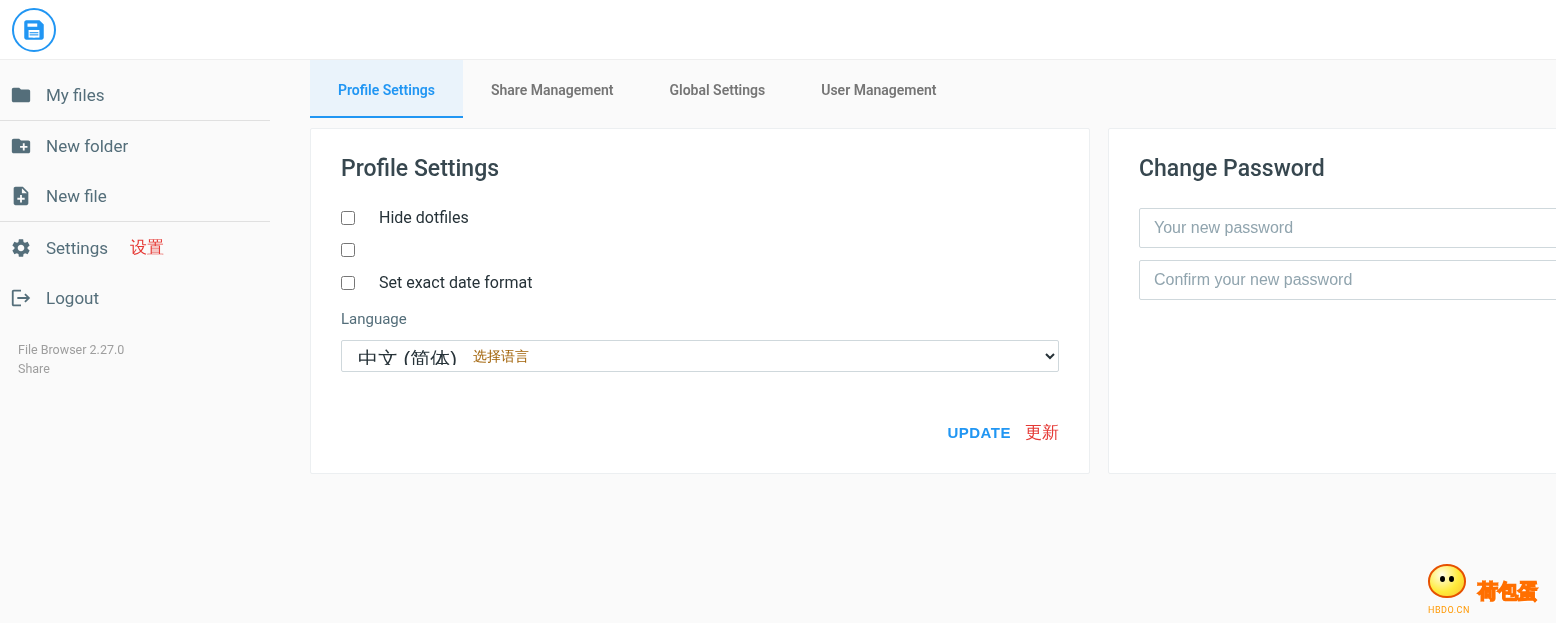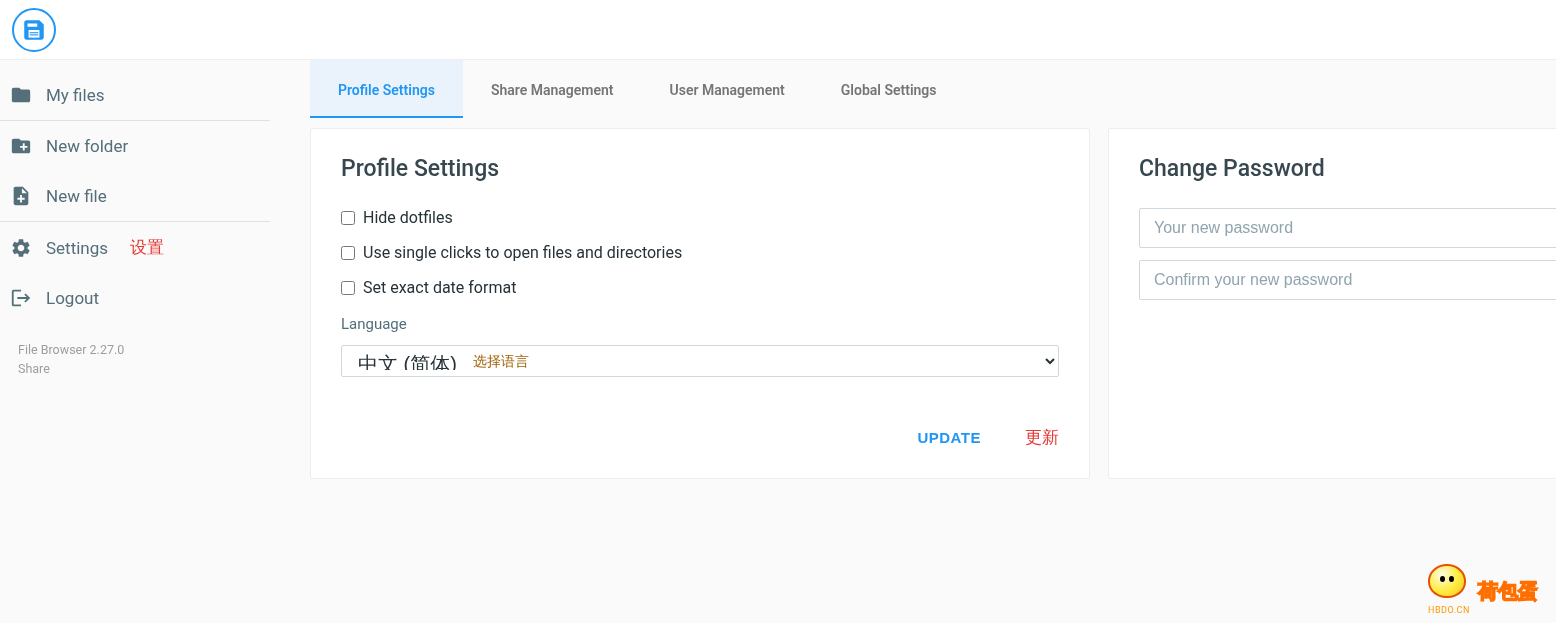--- a/index.html
+++ b/index.html
@@ -29,30 +29,30 @@
 .tab.active { color: #2196f3; background: #eaf3fb; border-bottom-color: #2196f3; }
 
 
 .content-row { display: flex; gap: 18px; padding: 10px 0 0 40px; }
 .card { background: #fff; border: 1px solid #eceff1; border-radius: 2px; padding: 26px 30px 28px; }
 .card.main-card { width: 780px; }
 .card.side-card { width: 700px; }
 .card-title { font-size: 23px; font-weight: 500; color: #37474f; margin-bottom: 26px; }
 
 
-.check-row { display: flex; align-items: center; gap: 8px; margin-bottom: 16px; font-size: 16px; color: #263238; }
+.check-row { display: flex; align-items: center; gap: 24px; margin-bottom: 16px; font-size: 16px; color: #263238; }
 .check-row input[type=checkbox] { width: 14px; height: 14px; }
 .field-label { font-size: 15px; color: #546e7a; margin-top: 18px; margin-bottom: 12px; }
 .select-row { position: relative; }
 .lang-select { width: 100%; height: 32px; padding: 6px 12px; font-size: 20px; border: 1px solid #cfd8dc; border-radius: 2px; background: #fff; color: #263238; }
 .select-annot { position: absolute; left: 132px; top: 8px; color: #a16207; font-size: 14px; pointer-events: none; }
 
-.card-footer { display: flex; justify-content: flex-end; align-items: center; gap: 8px; margin-top: 48px; }
+.card-footer { display: flex; justify-content: flex-end; align-items: center; gap: 14px; margin-top: 48px; }
 .update-btn { background: none; border: none; color: #2196f3; font-size: 15px; font-weight: 600; letter-spacing: 0.5px; cursor: pointer; padding: 4px 0; }
-.update-annot { color: #e53935; font-size: 17px; margin-left: 36px; }
+.update-annot { color: #e53935; font-size: 17px; }
 
 .pw-input { width: 100%; height: 40px; padding: 6px 14px; font-size: 16px; border: 1px solid #cfd8dc; border-radius: 2px; margin-bottom: 12px; }
 .pw-input::placeholder { color: #90a4ae; }
 
 
 .watermark { position: absolute; right: 18px; bottom: 8px; }
 .watermark-text { font-family: "Comic Sans MS", cursive; font-size: 20px; font-weight: 900; color: #c2410c; -webkit-text-stroke: 1.5px #ff6f00; text-shadow: 2px 2px 0 #fff; display: flex; align-items: baseline; gap: 8px; }
 .watermark-sub { font-size: 9px; color: #ff9800; text-align: left; letter-spacing: 0.5px; }
 .watermark-face { width: 38px; height: 34px; display: inline-block; border-radius: 50% 50% 48% 48%; background: radial-gradient(circle at 35% 30%, #fffde7, #ffeb3b 55%, #fbc02d); border: 2px solid #e65100; position: relative; margin-right: 4px; vertical-align: middle; }
 .watermark-face::before, .watermark-face::after { content: ""; position: absolute; width: 5px; height: 6px; background: #000; border-radius: 50%; top: 10px; }
@@ -115,36 +115,35 @@
       <div>File Browser 2.27.0</div>
       <div>Share</div>
     </div>
   </aside>
 
   <main class="main">
 
     <div class="tabs">
       <div class="tab active">Profile Settings</div>
       <div class="tab">Share Management</div>
+      <div class="tab">Global Settings</div>
       <div class="tab">User Management</div>
-      <div class="tab">Global Settings</div>
     </div>
 
     <div class="content-row">
 
       <section class="card main-card">
         <h2 class="card-title">Profile Settings</h2>
 
         <label class="check-row">
           <input type="checkbox" style="">
           <span>Hide dotfiles</span>
         </label>
         <label class="check-row">
           <input type="checkbox" style="">
-          <span>Use single clicks to open files and directories</span>
         </label>
         <label class="check-row">
           <input type="checkbox" style="">
           <span>Set exact date format</span>
         </label>
 
         <div class="field-label">Language</div>
         <div class="select-row">
           <select class="lang-select">
             <option>中文 (简体)</option>

